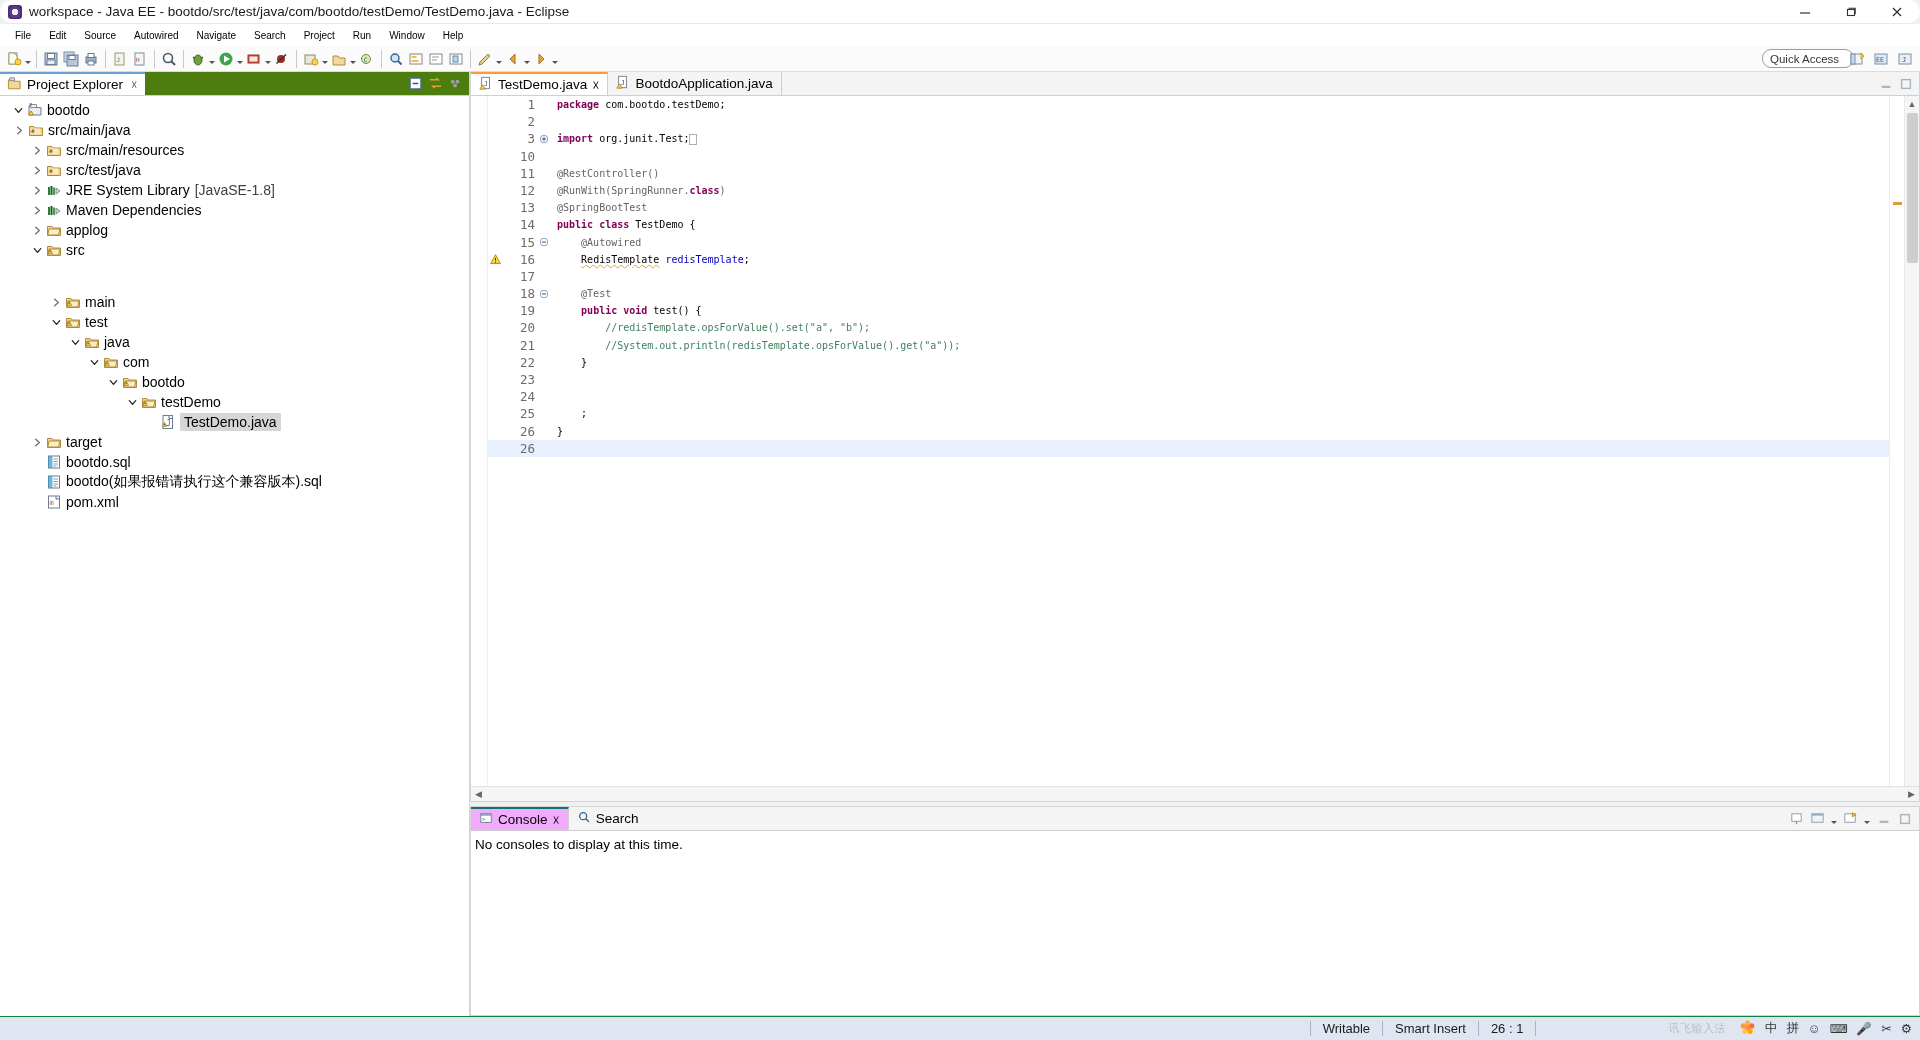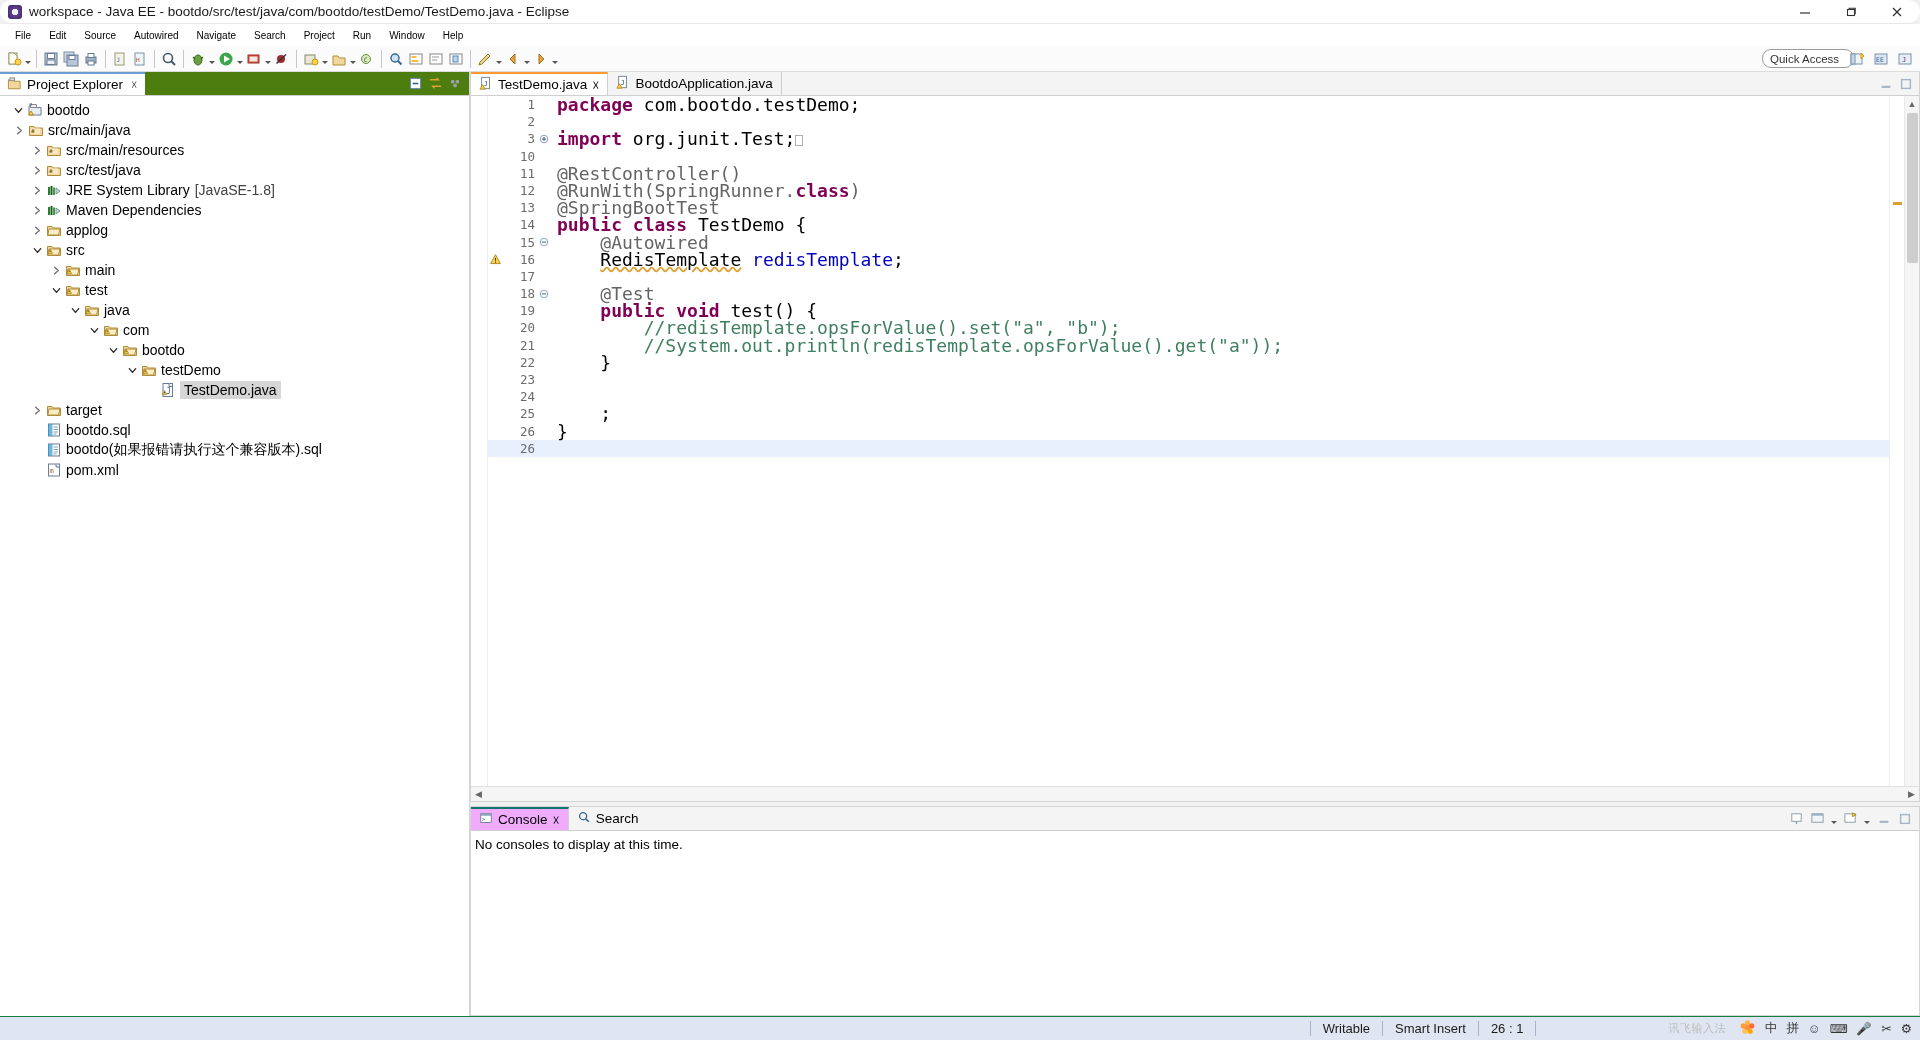--- a/index.html
+++ b/index.html
@@ -83,21 +83,21 @@
   .code-wrap { flex: 1 1 auto; display: flex; min-height: 0; position: relative; background: #fff; }
   .marker-bar { width: 17px; background: #fff; border-right: 1px solid #eee; position: relative; }
   .code-scroll { flex: 1 1 auto; position: relative; overflow: hidden; }
   pre.code { margin: 0; padding: 0; font-family: "DejaVu Sans Mono", "Liberation Mono", monospace;
      font-size: 13px; line-height: 17.2px; }
   .cline { display: flex; height: 17.2px; align-items: center; white-space: pre; }
   .cline.cursorline { background: #e8f0fe; }
   .lnum { width: 34px; text-align: right; color: #6b6b6b; font-family: "DejaVu Sans Mono", monospace;
      font-size: 12.5px; flex: none; padding-right: 2px; }
   .fold { width: 14px; flex: none; display:flex; align-items:center; justify-content:center; }
-  .ctext { padding-left: 6px; font-family: "DejaVu Sans Mono", "Liberation Mono", monospace; font-size: 18px; color: #000; }
+  .ctext { padding-left: 6px; font-family: "DejaVu Sans Mono", "Liberation Mono", monospace; font-size: 10px; color: #000; }
   .kw { color: #7f0055; font-weight: bold; }
   .ann { color: #646464; }
   .cm { color: #3f7f5f; }
   .fld { color: #0000c0; }
   .warnu { text-decoration: underline; text-decoration-style: wavy; text-decoration-color: #e0a030; }
   .hscroll { height: 15px; background: #f5f5f5; border-top: 1px solid #e0e0e0; display: flex;
      align-items: center; justify-content: space-between; }
   .hs-arrow { width: 15px; text-align: center; font-size: 9px; color: #666; }
   .vscroll { width: 15px; background: #f5f5f5; border-left: 1px solid #e9e9e9; display: flex;
      flex-direction: column; align-items: center; }
@@ -501,21 +501,21 @@
             <span class="ticon">
               <svg width="16" height="16" viewBox="0 0 16 16">
                 <path d="M1.5 4.5 h4.5 l1.2 1.5 h7.3 v7.5 H1.5z" fill="#f3d79a" stroke="#b08c3a"></path>
                 <path d="M3 7 h11 l-1.5 6 H1.8z" fill="#fbeec6" stroke="#b08c3a"></path>
                 <path d="M4.2 7.2 l2.4 4.2 H1.8z" fill="#ffd24d" stroke="#9a7b1a" stroke-width="0.7"></path>
                 <line x1="4.2" y1="8.6" x2="4.2" y2="10.1" stroke="#4a3a00" stroke-width="0.8"></line>
               </svg>
             </span>
             <span class="tlabel">src</span>
           </div>
-          <div class="trow" style="padding-left: 48px;">
+          <div class="trow" style="padding-left: 48px; margin-top: 32px;">
             <span class="twist">
               <svg width="11" height="11" viewBox="0 0 12 12">
                 <path d="M4 2.5 L8 6 L4 9.5" fill="none" stroke="#6f6f6f" stroke-width="1.5" stroke-linecap="round" stroke-linejoin="round"></path>
               </svg>
             </span>
             <span class="ticon">
               <svg width="16" height="16" viewBox="0 0 16 16">
                 <path d="M1.5 4.5 h4.5 l1.2 1.5 h7.3 v7.5 H1.5z" fill="#f3d79a" stroke="#b08c3a"></path>
                 <path d="M3 7 h11 l-1.5 6 H1.8z" fill="#fbeec6" stroke="#b08c3a"></path>
                 <path d="M4.2 7.2 l2.4 4.2 H1.8z" fill="#ffd24d" stroke="#9a7b1a" stroke-width="0.7"></path>

